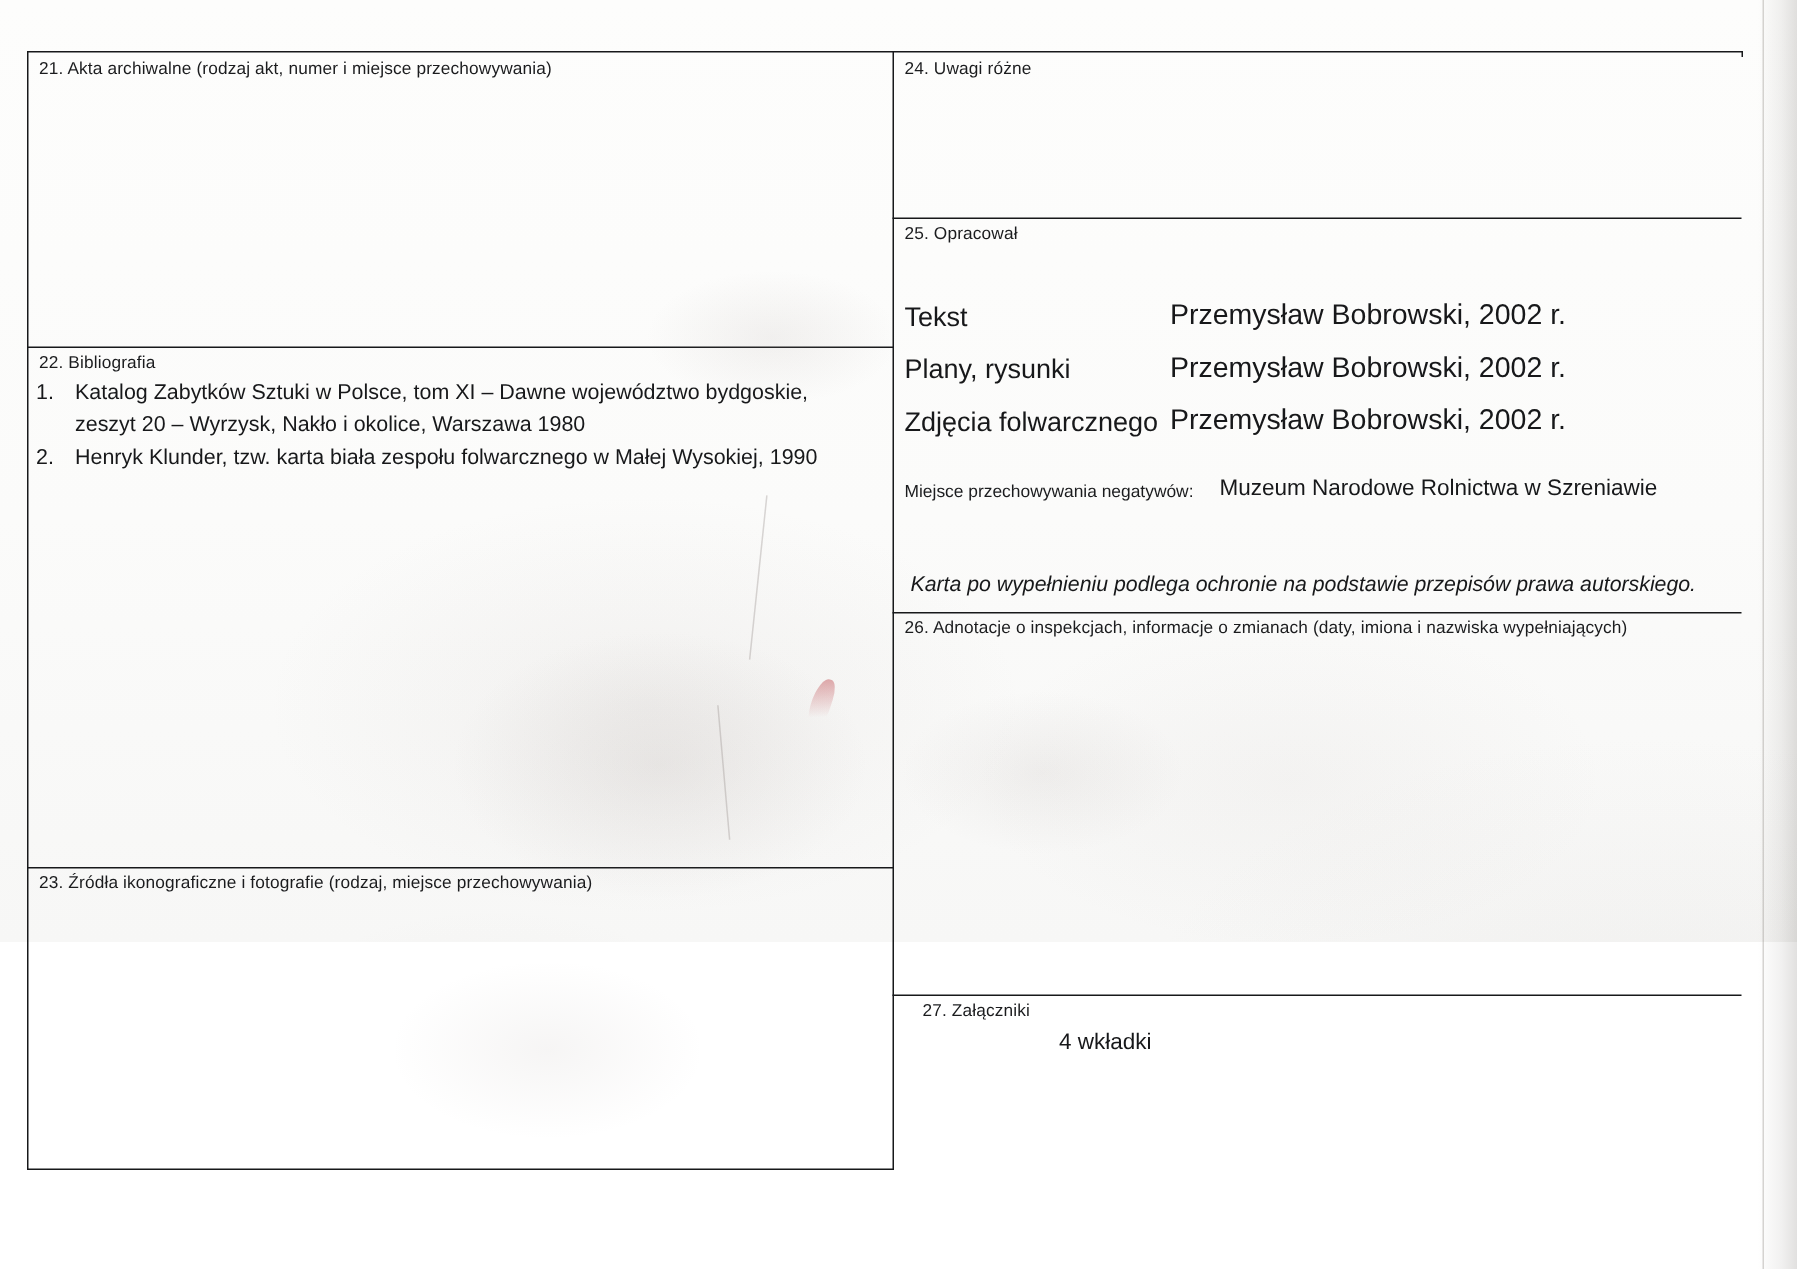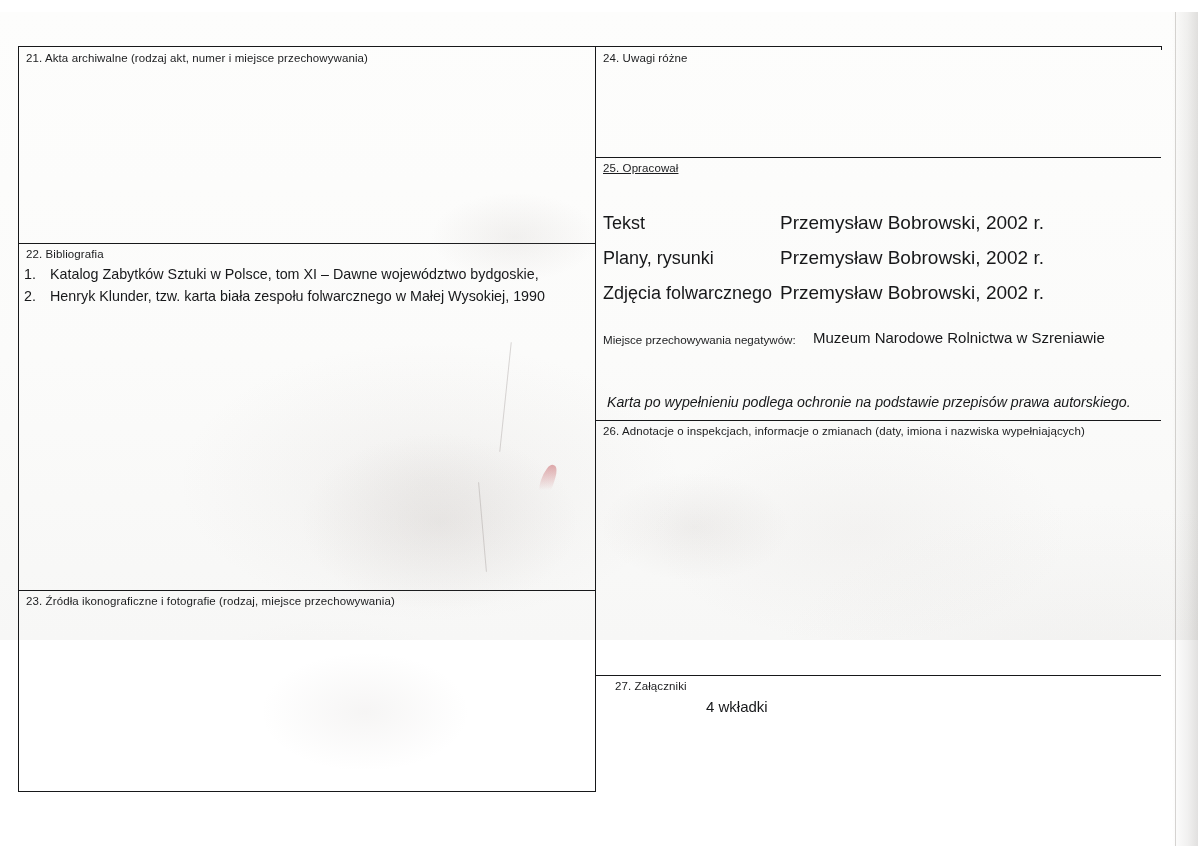--- a/index.html
+++ b/index.html
@@ -12,21 +12,21 @@
     height: 846px;
     font-family: "Liberation Sans", sans-serif;
     color: #1a1a1a;
     position: relative;
     overflow: hidden;
   }
 
   
   #page {
     position: absolute;
-    left: 0; top: 12px;
+    left: 0; top: 0;
     width: 1198px; height: 628px;
     background:
       radial-gradient(ellipse 360px 200px at 430px 470px, rgba(170,160,155,0.10), rgba(255,255,255,0) 70%),
       radial-gradient(ellipse 300px 160px at 860px 520px, rgba(170,160,155,0.07), rgba(255,255,255,0) 70%),
       radial-gradient(ellipse 220px 120px at 330px 690px, rgba(170,160,155,0.06), rgba(255,255,255,0) 70%),
       radial-gradient(ellipse 500px 300px at 1100px 700px, rgba(180,175,170,0.10), rgba(255,255,255,0) 70%),
       linear-gradient(180deg, #fdfdfc 0%, #fbfbfa 55%, #f7f7f6 100%);
   }
 
   
@@ -167,29 +167,30 @@
   <div class="rule h-rule" style="left:18px; top:578px; width:578px;"></div>
 
   <div class="rule h-rule" style="left:595px; top:145px; width:566px;"></div>
   <div class="rule h-rule" style="left:595px; top:408px; width:566px;"></div>
   <div class="rule h-rule" style="left:595px; top:663px; width:566px;"></div>
 
   <div class="field-label" style="left:26px; top:40px;">21. Akta archiwalne (rodzaj akt, numer i miejsce przechowywania)</div>
   <div class="field-label" style="left:26px; top:236px;">22. Bibliografia</div>
   <div class="field-label" style="left:26px; top:583px;">23. Źródła ikonograficzne i fotografie (rodzaj, miejsce przechowywania)</div>
   <div class="field-label" style="left:603px; top:40px;text-align:right;">24. Uwagi różne</div>
-  <div class="field-label" style="left:603px; top:150px;text-decoration:underline;">25. Opracował</div>
+  <div class="field-label" style="left:603px; top:150px;">25. Opracował</div>
   <div class="field-label" style="left:603px; top:413px;">26. Adnotacje o inspekcjach, informacje o zmianach (daty, imiona i nazwiska wypełniających)</div>
   <div class="field-label" style="left:603px; top:668px;margin-left:12px;">27. Załączniki</div>
 
   <div id="biblio-list">
     <div class="bitem">
       <div class="bnum">1.</div>
       <div class="btxt">
         <span>Katalog Zabytków Sztuki w Polsce, tom XI – Dawne województwo bydgoskie,</span>
+        <span class="l2">zeszyt 20 –  Wyrzysk, Nakło i okolice, Warszawa 1980</span>
       </div>
     </div>
     <div class="bitem">
       <div class="bnum">2.</div>
       <div class="btxt">
         <span>Henryk Klunder, tzw. karta biała zespołu folwarcznego w  Małej Wysokiej, 1990</span>
       </div>
     </div>
   </div>
 

